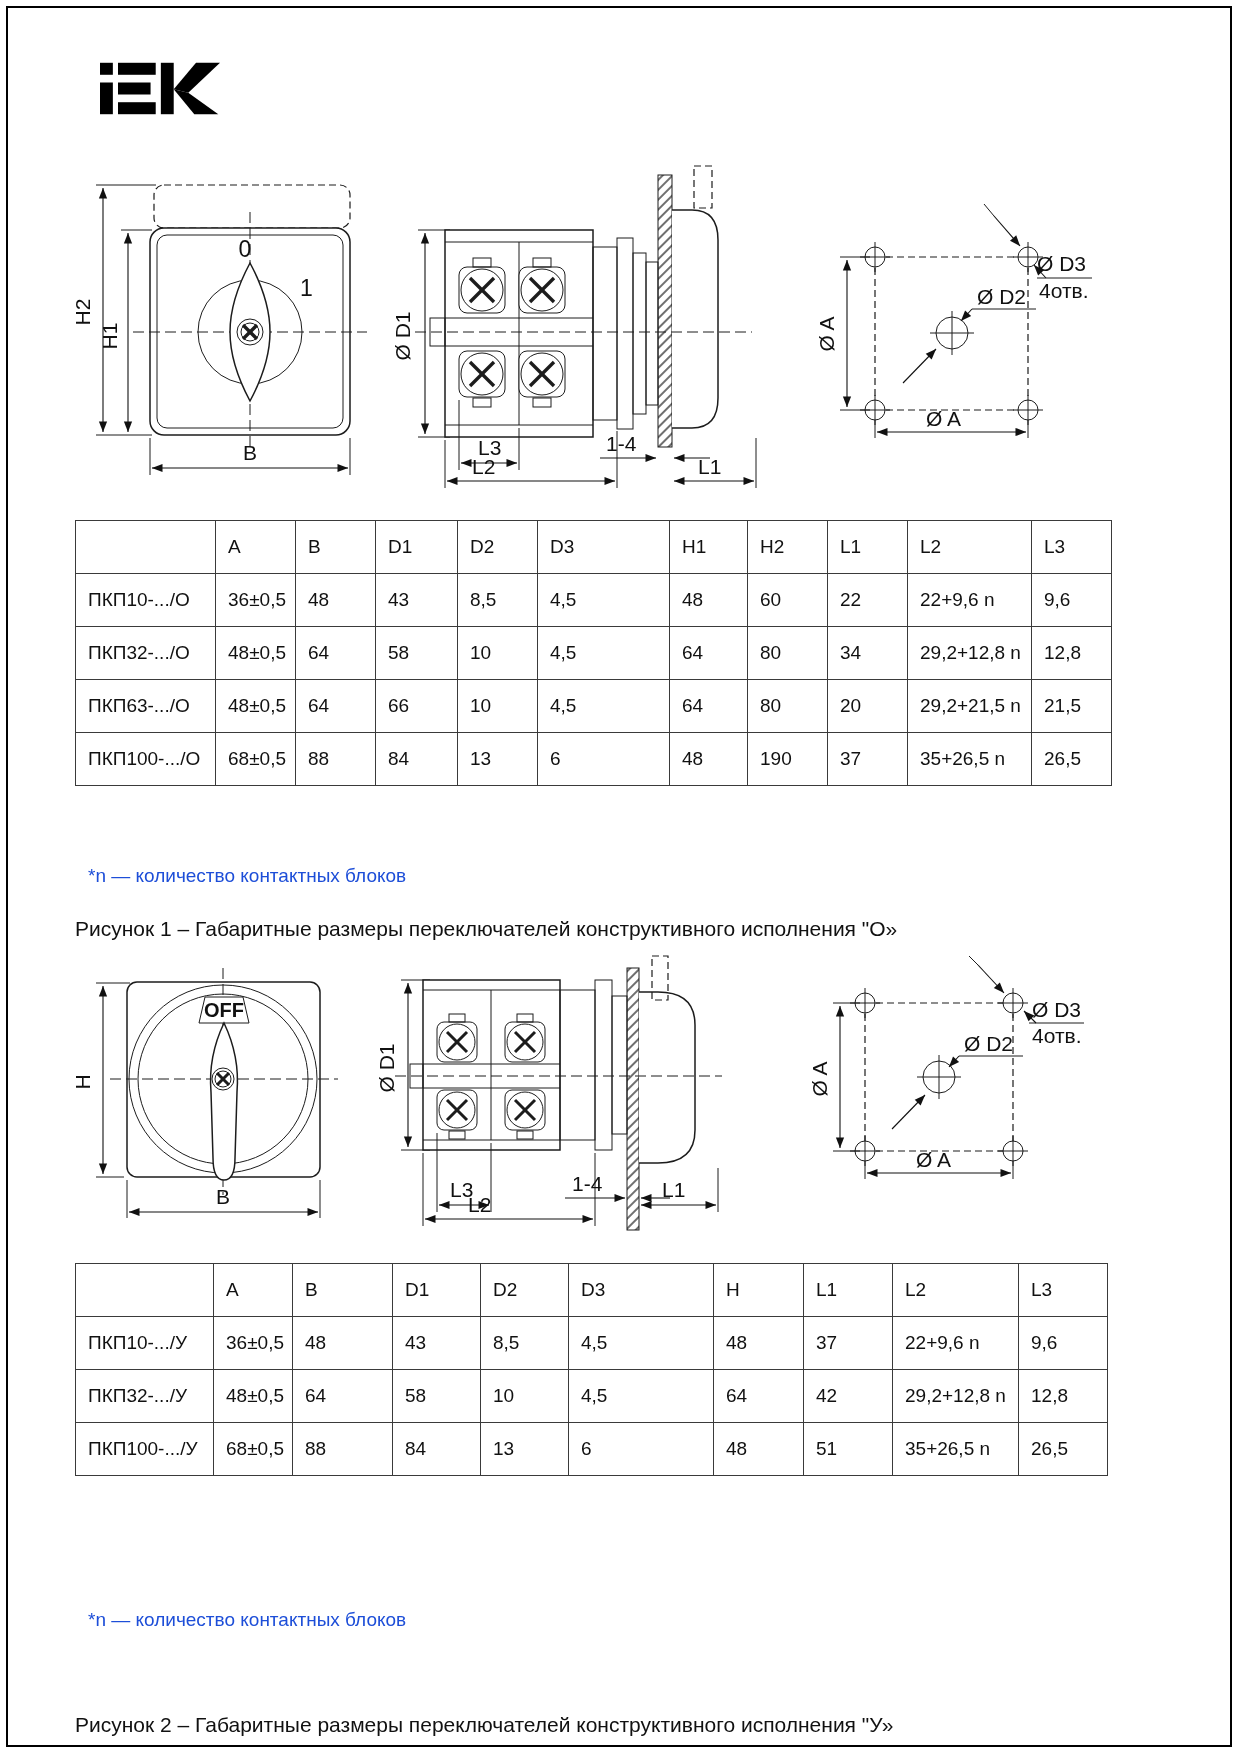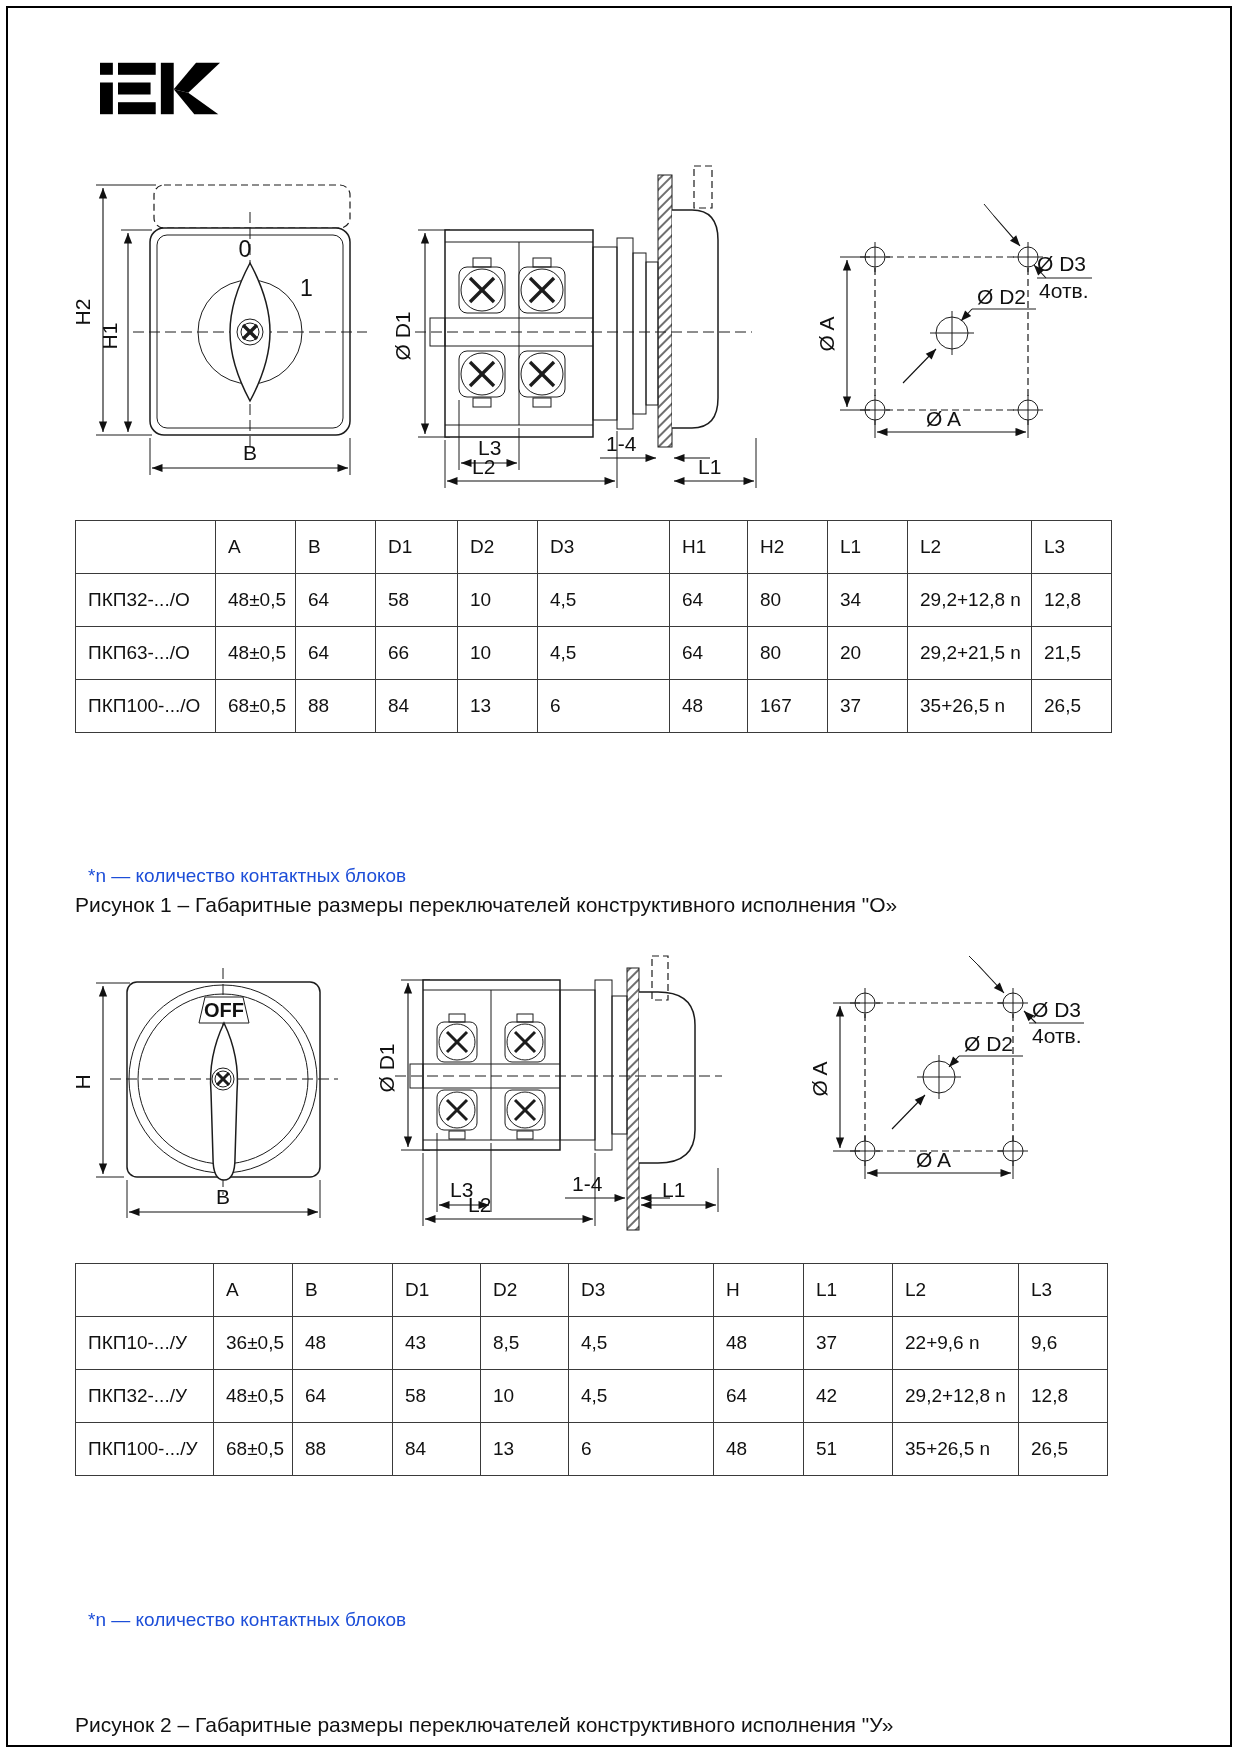--- a/index.html
+++ b/index.html
@@ -218,20 +218,33 @@
           <th>D3</th>
           <th>H1</th>
           <th>H2</th>
           <th>L1</th>
           <th>L2</th>
           <th>L3</th>
         </tr>
       </thead>
     <tbody>
         <tr>
+          <th>ПКП10-.../О</th>
+          <td>36±0,5</td>
+          <td>48</td>
+          <td>43</td>
+          <td>8,5</td>
+          <td>4,5</td>
+          <td>48</td>
+          <td>60</td>
+          <td>22</td>
+          <td>22+9,6 n</td>
+          <td>9,6</td>
+        </tr>
+        <tr>
           <th>ПКП32-.../О</th>
           <td>48±0,5</td>
           <td>64</td>
           <td>58</td>
           <td>10</td>
           <td>4,5</td>
           <td>64</td>
           <td>80</td>
           <td>34</td>
           <td>29,2+12,8 n</td>
@@ -251,30 +264,30 @@
           <td>21,5</td>
         </tr>
         <tr>
           <th>ПКП100-.../О</th>
           <td>68±0,5</td>
           <td>88</td>
           <td>84</td>
           <td>13</td>
           <td>6</td>
           <td>48</td>
-          <td>167</td>
+          <td>190</td>
           <td>37</td>
           <td>35+26,5 n</td>
           <td>26,5</td>
         </tr>
       </tbody>
   </table>
 
   <p class="note abs" style="left:88px;top:846px">*n — количество контактных блоков</p>
-  <p class="caption abs" style="left:75px;top:872px">Рисунок 1 – Габаритные размеры переключателей конструктивного исполнения "О»</p>
+  <p class="caption abs" style="left:75px;top:896px">Рисунок 1 – Габаритные размеры переключателей конструктивного исполнения "О»</p>
 
   <svg class="abs" style="left:60px;top:950px" width="300" height="290" viewBox="0 0 300 290">
     <line class="lnt" x1="36" y1="33" x2="70" y2="33"></line>
     <line class="lnt" x1="36" y1="227" x2="64" y2="227"></line>
     <line class="dim" x1="43" y1="36" x2="43" y2="224"></line>
     <text class="lbl" transform="rotate(-90 30 132)" x="30" y="132" text-anchor="middle">H</text>
     <rect class="lnf" x="67" y="32" width="193" height="195" rx="10"></rect>
     <circle class="lnt" cx="163" cy="129" r="94"></circle>
     <circle class="lnt" cx="163" cy="129" r="85"></circle>
     <line class="cl" x1="50" y1="129" x2="278" y2="129"></line>

